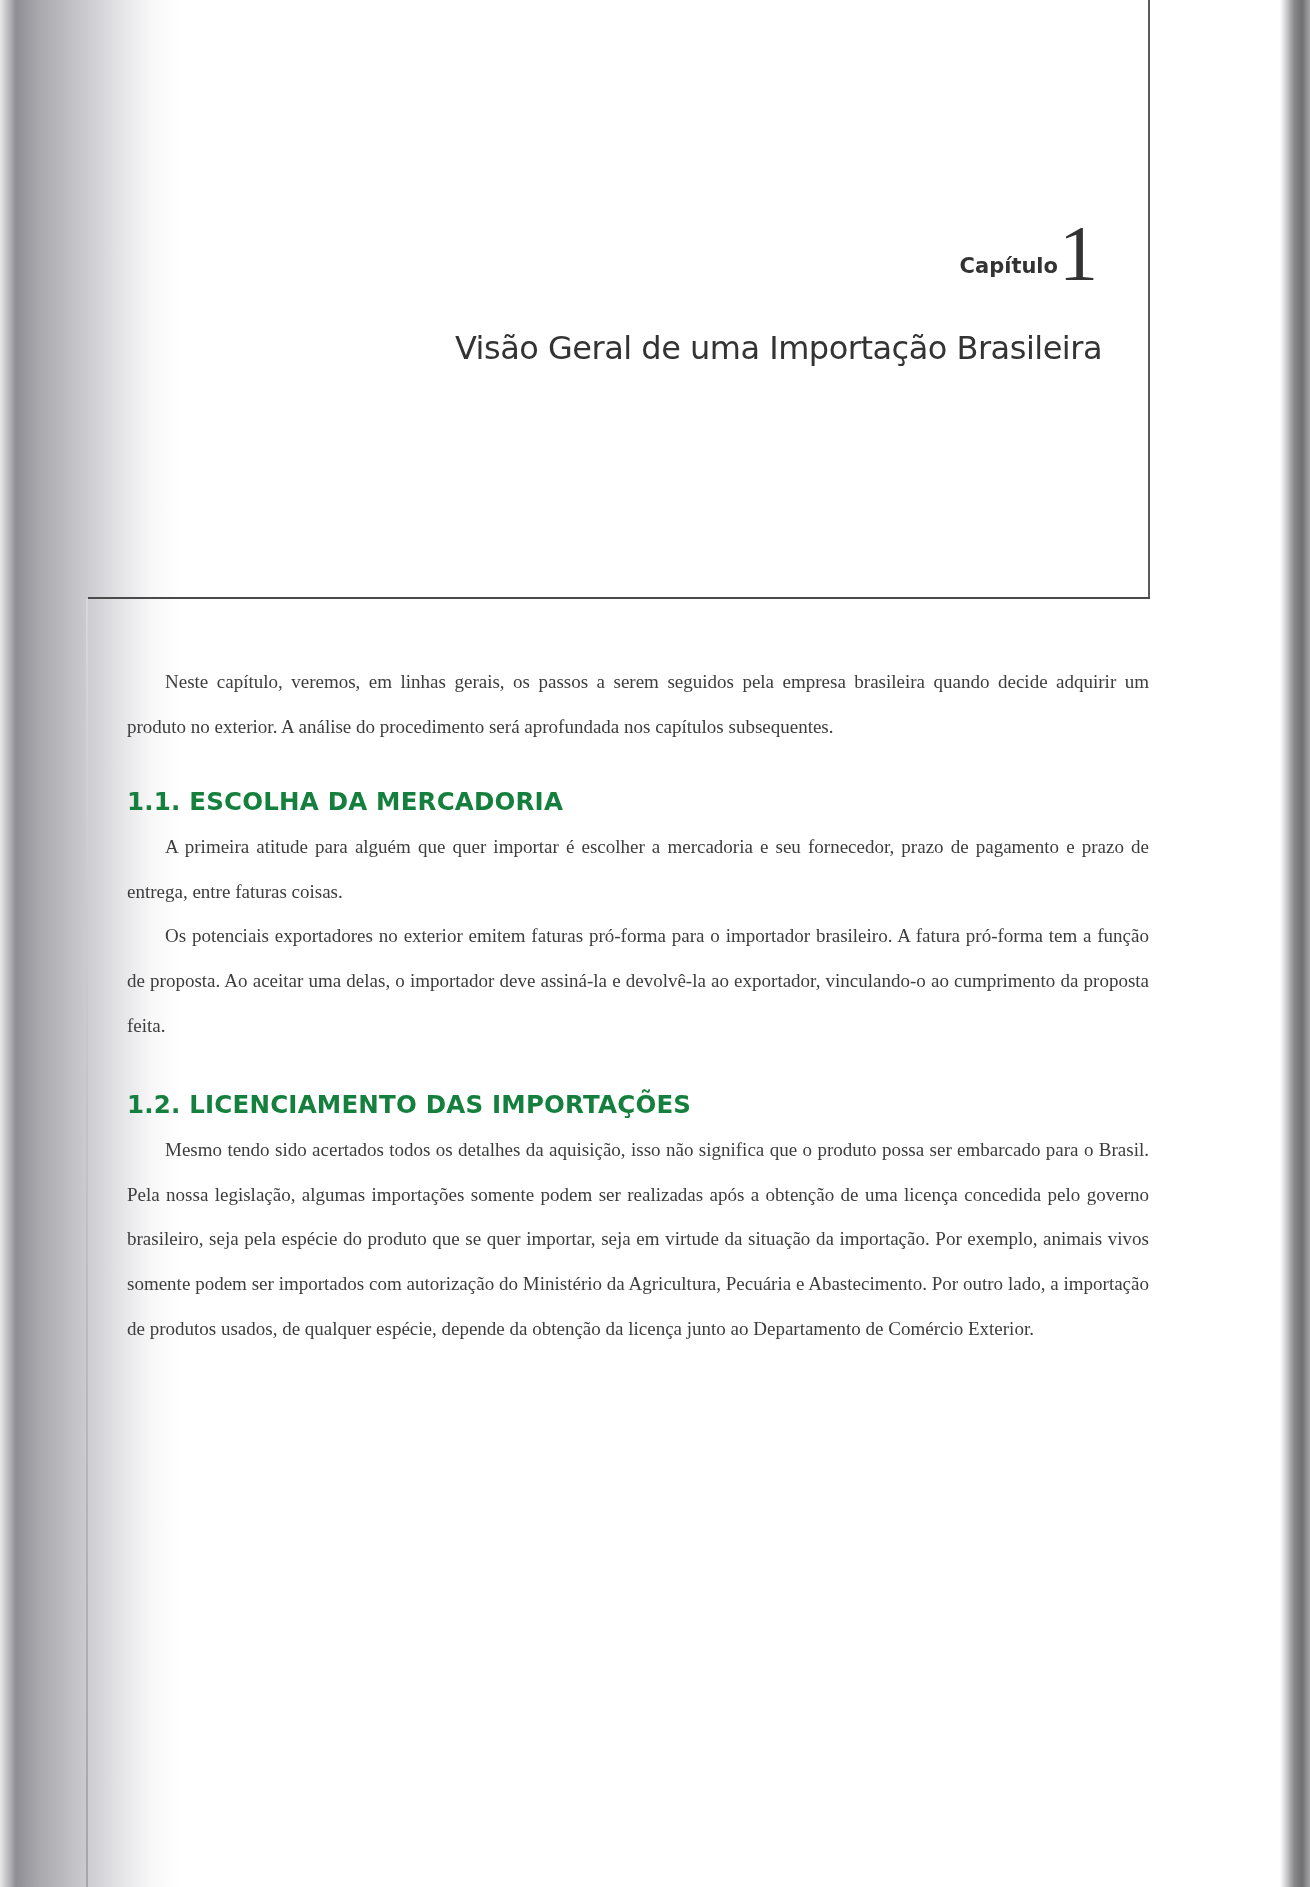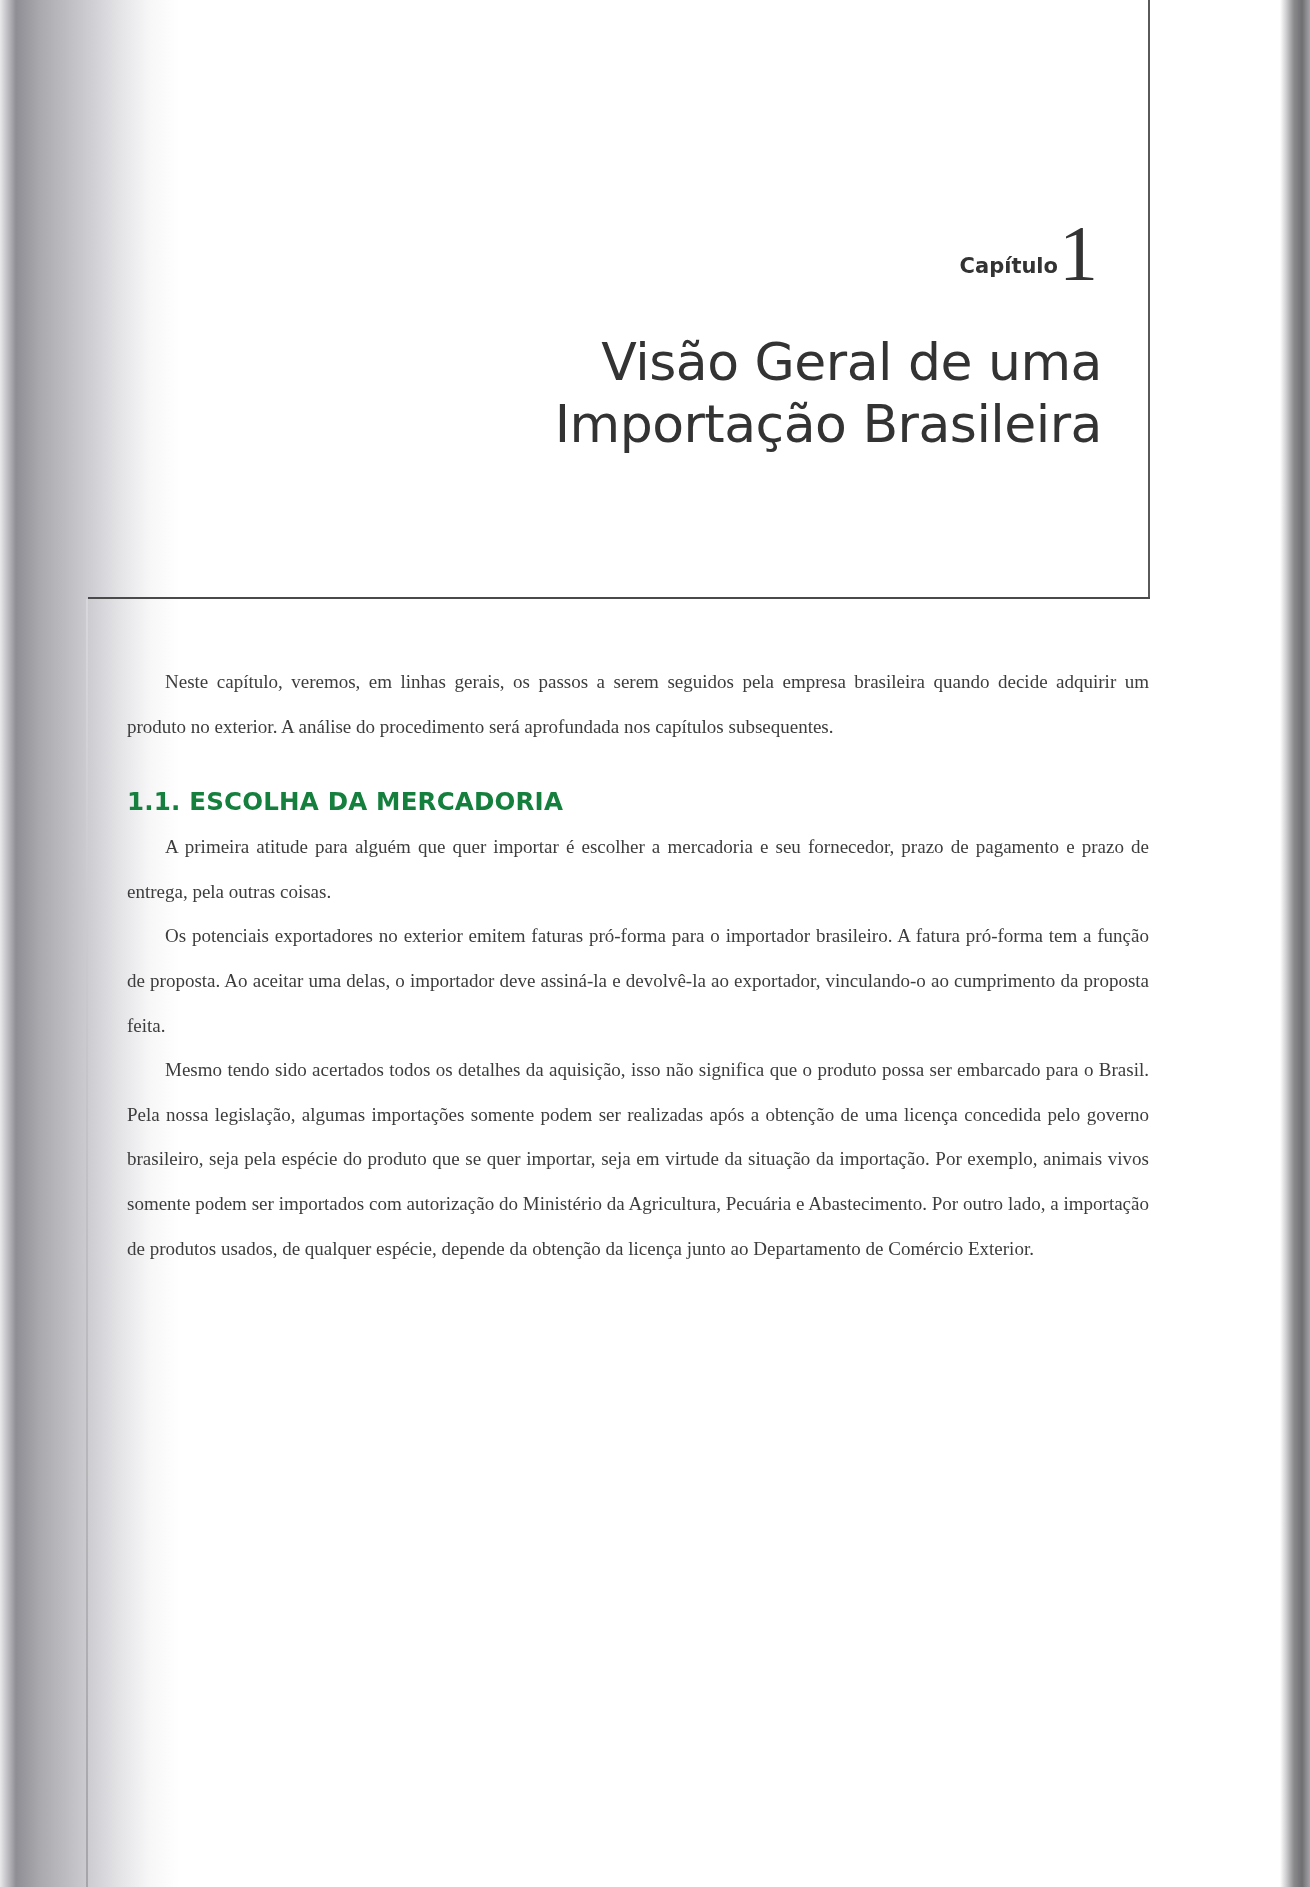--- a/index.html
+++ b/index.html
@@ -34,21 +34,21 @@
   .chapter-word {
     font-family: "DejaVu Sans", sans-serif; font-weight: bold;
     font-size: 21px; color: #333; margin-bottom: 6px;
   }
   .chapter-num {
     font-family: "Liberation Serif", serif; font-size: 78px; line-height: 62px; color: #333;
   }
   .chapter-title {
     position: absolute; right: 208px; top: 296px; width: 800px;
     text-align: right;
-    font-family: "DejaVu Sans", sans-serif; font-size: 52px; line-height: 62px;
+    font-family: "DejaVu Sans", sans-serif; font-size: 32px; line-height: 62px;
     color: #333; font-weight: normal;
     letter-spacing: -0.5px;
   }
   .content {
     position: absolute; left: 127px; top: 660px; width: 1022px;
   }
   p {
     margin: 0; font-size: 19px; line-height: 44.6px; text-align: justify;
     text-indent: 38px; color: #3d3d3d;
   }
@@ -75,20 +75,21 @@
   <span class="chapter-word">Capítulo</span>
   <span class="chapter-num">1</span>
 </div>
 <h1 class="chapter-title">Visão Geral de uma Importação Brasileira</h1>
 
 <div class="content">
   <p class="intro">Neste capítulo, veremos, em linhas gerais, os passos a serem seguidos pela empresa brasileira quando decide adquirir um produto no exterior. A análise do procedimento será aprofundada nos capítulos subsequentes.</p>
 
   <h2 class="h-1">1.1. ESCOLHA DA MERCADORIA</h2>
   <div class="section-body">
-    <p>A primeira atitude para alguém que quer importar é escolher a mercadoria e seu fornecedor, prazo de pagamento e prazo de entrega, pela outras coisas.</p>
+    <p>A primeira atitude para alguém que quer importar é escolher a mercadoria e seu fornecedor, prazo de pagamento e prazo de entrega, entre faturas coisas.</p>
     <p>Os potenciais exportadores no exterior emitem faturas pró-forma para o importador brasileiro. A fatura pró-forma tem a função de proposta. Ao aceitar uma delas, o importador deve assiná-la e devolvê-la ao exportador, vinculando-o ao cumprimento da proposta feita.</p>
   </div>
 
+  <h2 class="h-2">1.2. LICENCIAMENTO DAS IMPORTAÇÕES</h2>
   <div class="section-body">
     <p>Mesmo tendo sido acertados todos os detalhes da aquisição, isso não significa que o produto possa ser embarcado para o Brasil. Pela nossa legislação, algumas importações somente podem ser realizadas após a obtenção de uma licença concedida pelo governo brasileiro, seja pela espécie do produto que se quer importar, seja em virtude da situação da importação. Por exemplo, animais vivos somente podem ser importados com autorização do Ministério da Agricultura, Pecuária e Abastecimento. Por outro lado, a importação de produtos usados, de qualquer espécie, depende da obtenção da licença junto ao Departamento de Comércio Exterior.</p>
   </div>
 </div>
 
 </body></html>

